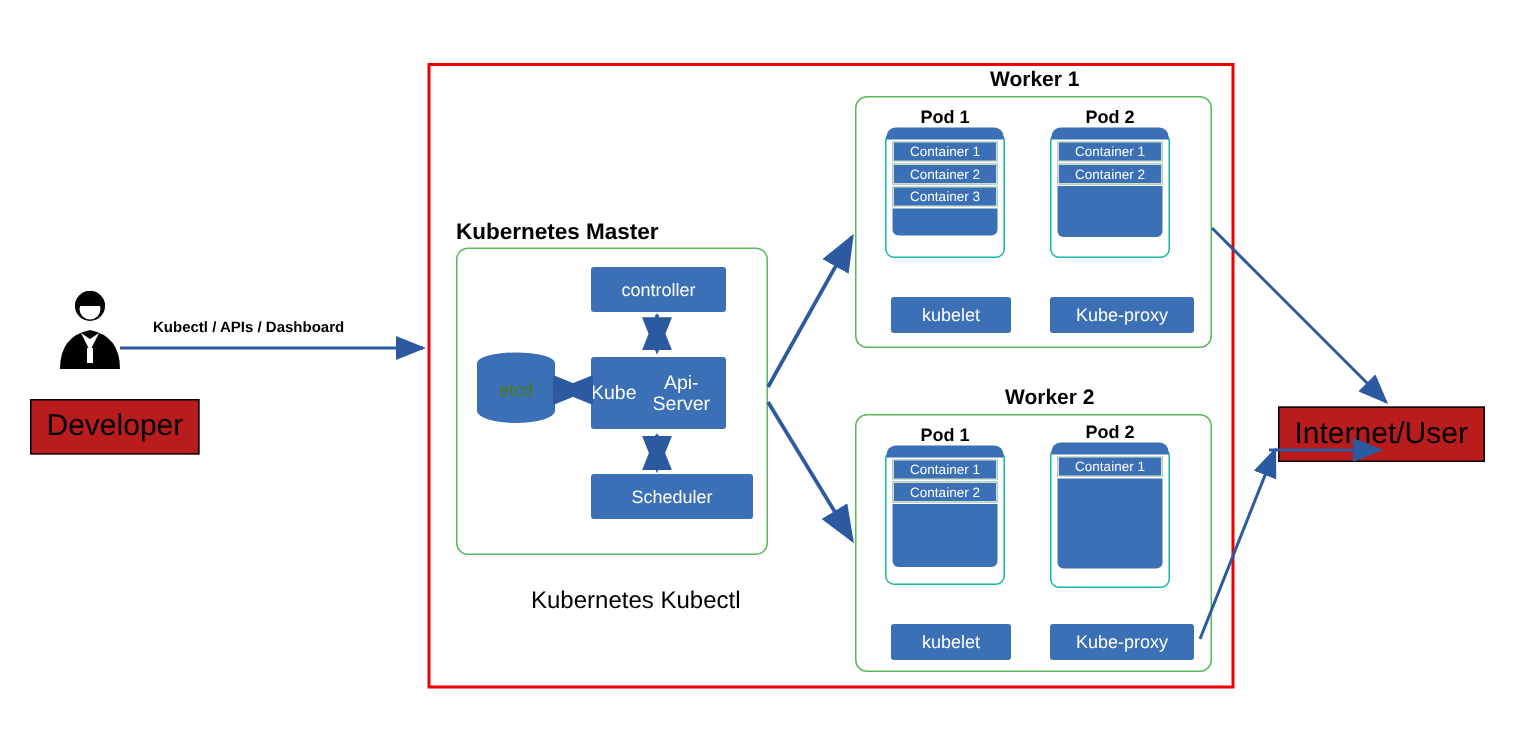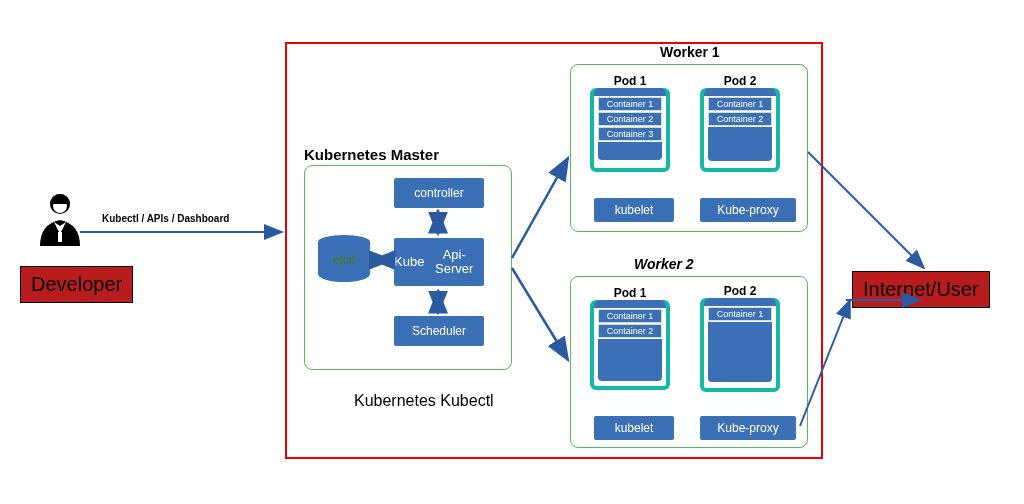--- a/index.html
+++ b/index.html
@@ -25,21 +25,21 @@
   }
   .master-box { left: 304px; top: 165px; width: 208px; height: 205px; }
   .worker-box.w1 { left: 570px; top: 64px; width: 238px; height: 168px; }
   .worker-box.w2 { left: 570px; top: 276px; width: 238px; height: 172px; }
 
   .label { font-size: 15px; font-weight: bold; }
   .master-label { left: 304px; top: 146px; }
   .cluster-label { left: 354px; top: 392px; font-size: 16px; font-weight: normal; }
   .worker-label { font-size: 14px; font-weight: bold; }
   .w1-label { left: 660px; top: 44px; }
-  .w2-label { left: 634px; top: 256px; font-style: italic; }
+  .w2-label { left: 670px; top: 256px; }
 
   .dev-box, .internet-box {
     border: 1px solid #000;
     padding: 6px 10px;
     font-size: 20px;
     background: #b91c1c;
   }
   .dev-box { left: 20px; top: 266px; }
   .internet-box { left: 852px; top: 271px; }
 
@@ -49,29 +49,29 @@
     background: #3b6fb6;
     color: #fff;
     font-size: 12px;
     display: flex;
     align-items: center;
     justify-content: center;
     border-radius: 2px;
   }
   .controller { left: 394px; top: 178px; width: 90px; height: 30px; }
   .api-server { left: 394px; top: 238px; width: 90px; height: 48px; font-size: 13px; text-align: center; line-height: 1.1; flex-direction: row; }
-  .scheduler  { left: 394px; top: 316px; width: 90px; height: 30px; }
+  .scheduler  { left: 394px; top: 316px; width: 108px; height: 30px; }
 
   .etcd-cyl { left: 318px; top: 235px; width: 52px; height: 48px; }
   .etcd-cyl .top { width: 52px; height: 14px; background: #3b6fb6; border-radius: 50%; position: absolute; top: 0; }
   .etcd-cyl .body { width: 52px; height: 40px; background: #3b6fb6; position: absolute; top: 7px; border-radius: 0 0 26px 26px / 0 0 8px 8px; }
   .etcd-cyl .txt { position: absolute; top: 18px; width: 52px; text-align: center; color: #4d7c0f; font-size: 12px; }
 
   .pod-box {
-    border: 4px solid #14b8a6;
+    border: 1px solid #14b8a6;
     border-radius: 6px;
     background: #fff;
     position: absolute;
   }
   .pod-label { font-size: 12px; font-weight: bold; text-align: center; }
   .container-strip {
     background: #3b6fb6;
     border: 1px solid #cfe0c8;
     color: #fff;
     font-size: 9px;

